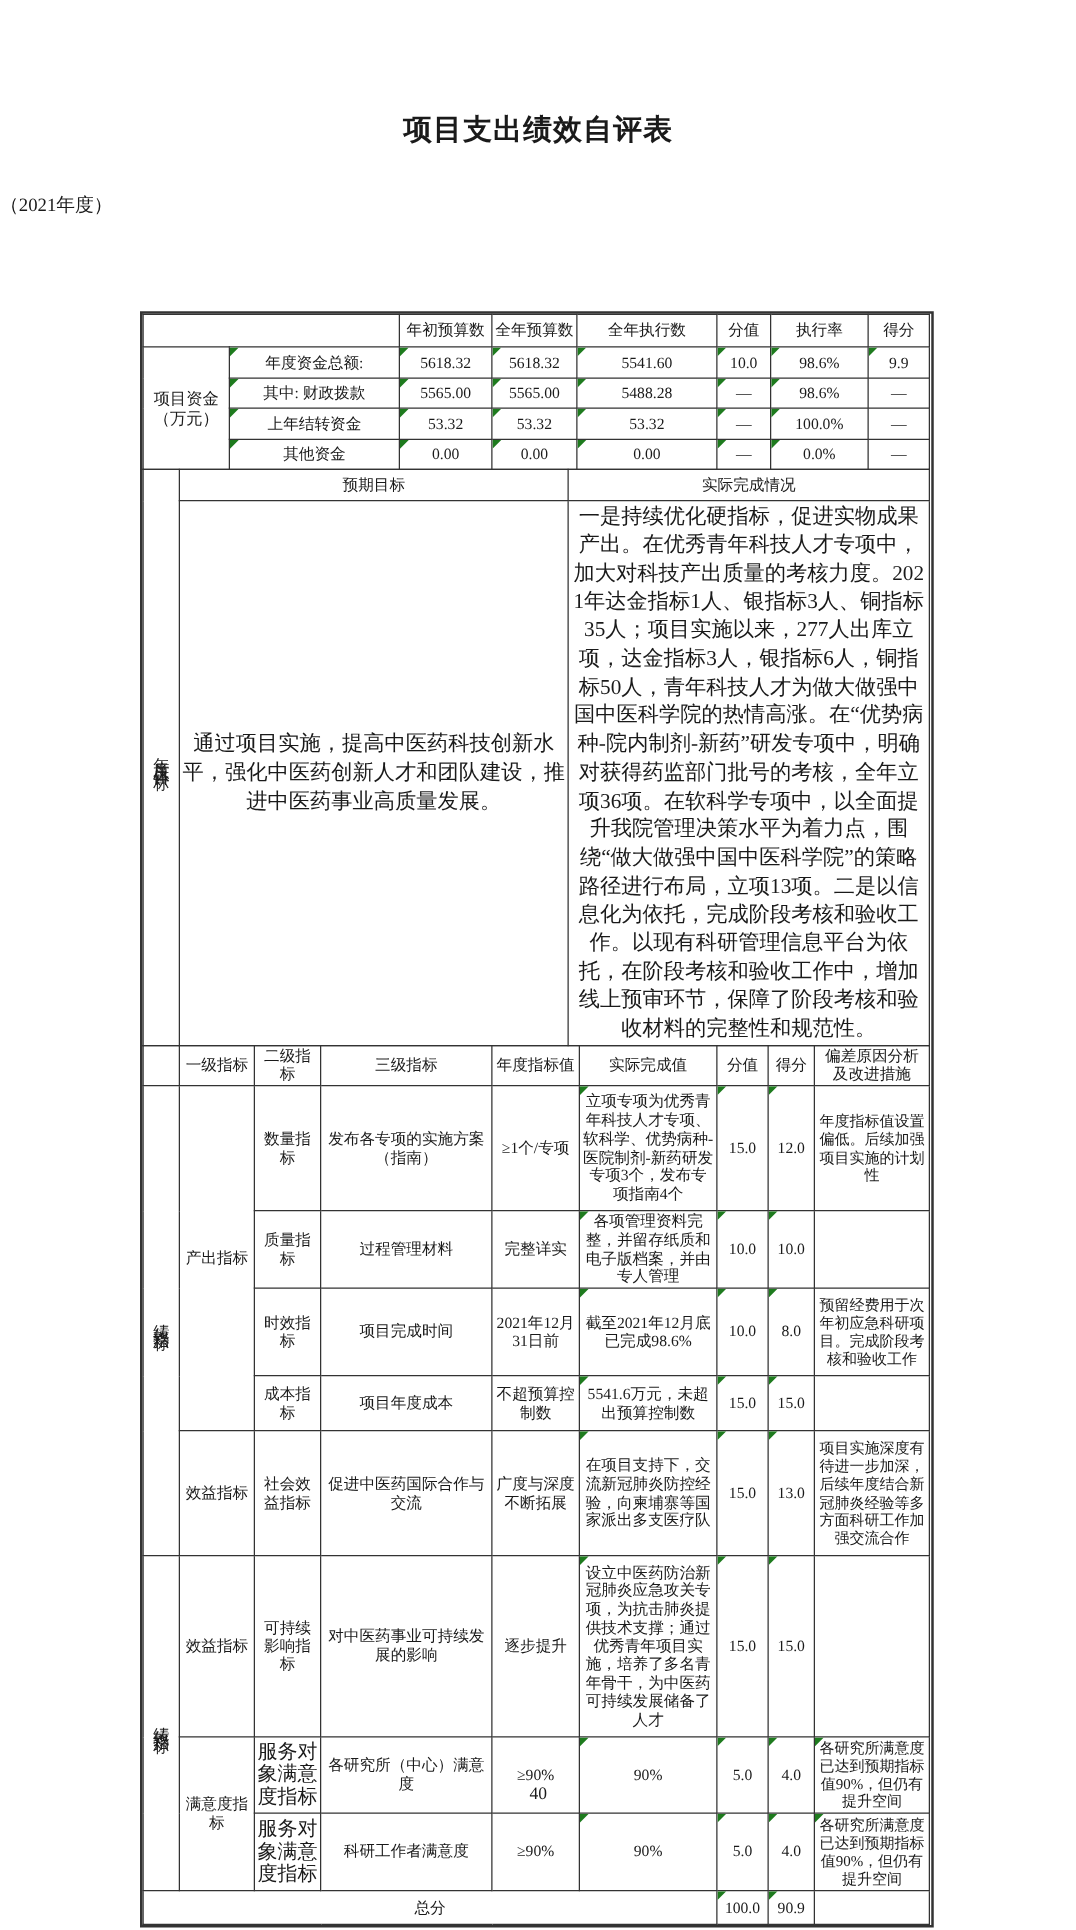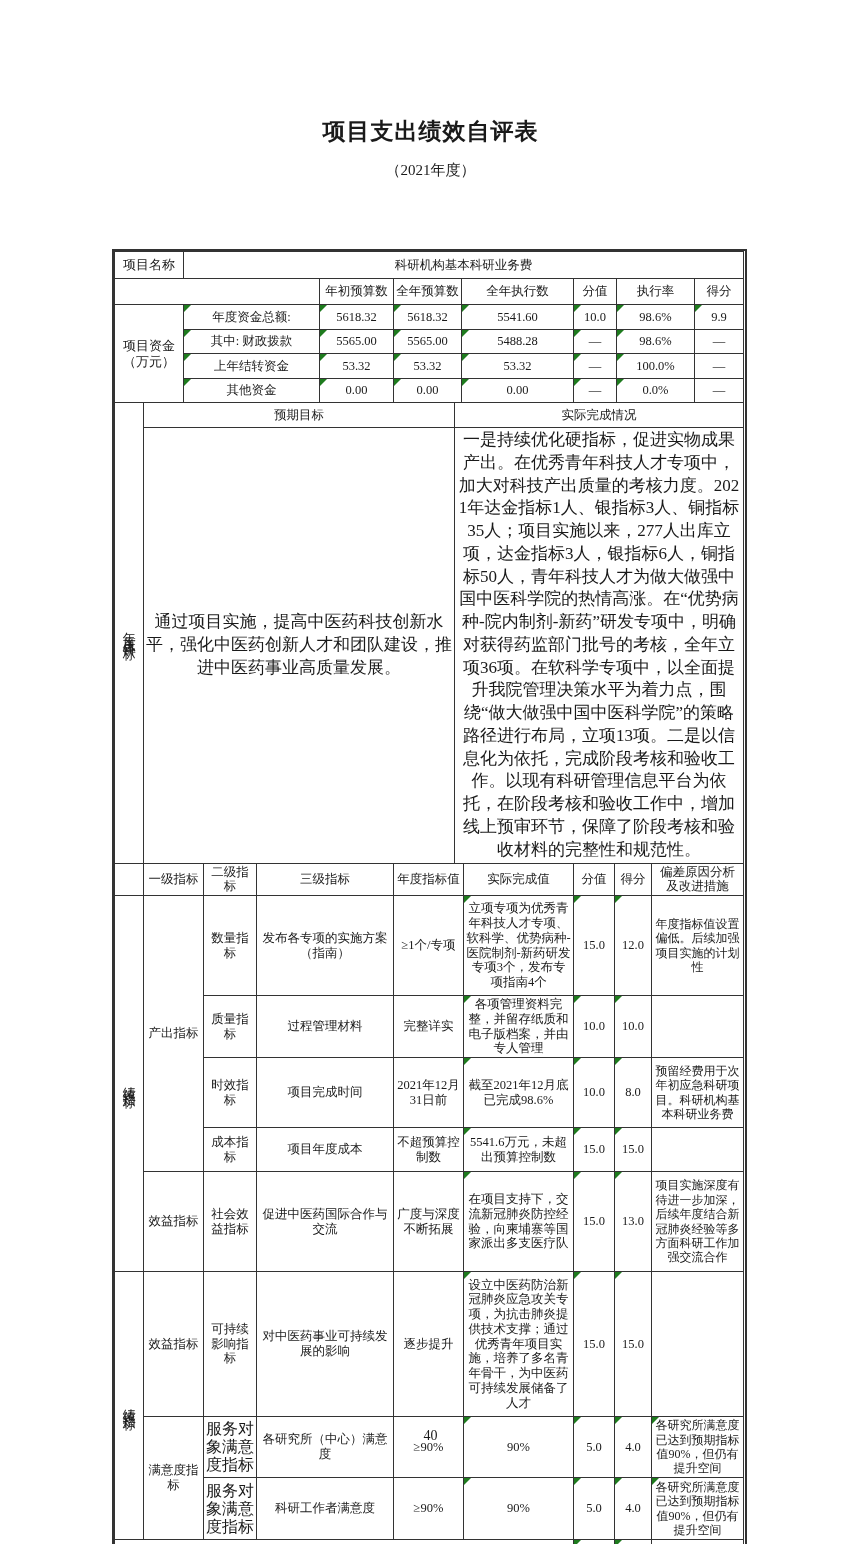--- a/index.html
+++ b/index.html
@@ -3,24 +3,24 @@
 <meta charset="utf-8">
 <style>
   html,body{margin:0;padding:0;background:#ffffff;}
   body{
     width:861px;height:1544px;position:relative;
     font-family:"Liberation Serif","DejaVu Serif",serif;
     color:#1a1a1a;
   }
   .title{
     text-align:center;font-size:23px;font-weight:bold;
-    padding-top:116px;letter-spacing:1px;
+    padding-top:88px;letter-spacing:1px;
   }
   .subtitle{
-    text-align:center;font-size:15px;margin-top:14px;
+    text-align:left;font-size:15px;margin-top:36px;
   }
   .tables{
     position:absolute;left:112px;top:249px;width:631px;
     border:2px solid #333;
   }
   table.tbl{
     border-collapse:collapse;table-layout:fixed;width:629px;
     font-size:12.5px;line-height:1.18;
   }
   table.tbl + table.tbl{margin-top:-1px;}
@@ -51,32 +51,20 @@
   }
 </style>
 </head>
 <body>
 
 <div class="title">项目支出绩效自评表</div>
 <div class="subtitle">（2021年度）</div>
 
 <div class="tables">
 
-  <table class="tbl">
-    <colgroup>
-        <col style="width:69px">
-        <col style="width:560px">
-      </colgroup>
-    <tbody>
-        <tr style="height:27px">
-      <td class="lbl">项目名称</td>
-      <td>科研机构基本科研业务费</td>
-    </tr>
-  </tbody>
-    </table>
 
 
   <table class="tbl">
     <colgroup>
         <col style="width:69px">
         <col style="width:136px">
         <col style="width:74px">
         <col style="width:68px">
         <col style="width:112px">
         <col style="width:43px">
@@ -196,21 +184,21 @@
       <td class="gm">10.0</td>
       <td class="dev"></td>
     </tr>
     <tr style="height:70px">
       <td>时效指标</td>
       <td class="lt">项目完成时间</td>
       <td>2021年12月31日前</td>
       <td class="gm">截至2021年12月底已完成98.6%</td>
       <td class="gm">10.0</td>
       <td class="gm">8.0</td>
-      <td class="dev">预留经费用于次年初应急科研项目。科研机构基本科研业务费</td>
+      <td class="dev">预留经费用于次年初应急科研项目。完成阶段考核和验收工作</td>
     </tr>
     <tr style="height:44px">
       <td>成本指标</td>
       <td class="lt">项目年度成本</td>
       <td>不超预算控制数</td>
       <td class="gm">5541.6万元，未超出预算控制数</td>
       <td class="gm">15.0</td>
       <td class="gm">15.0</td>
       <td class="dev"></td>
     </tr>

